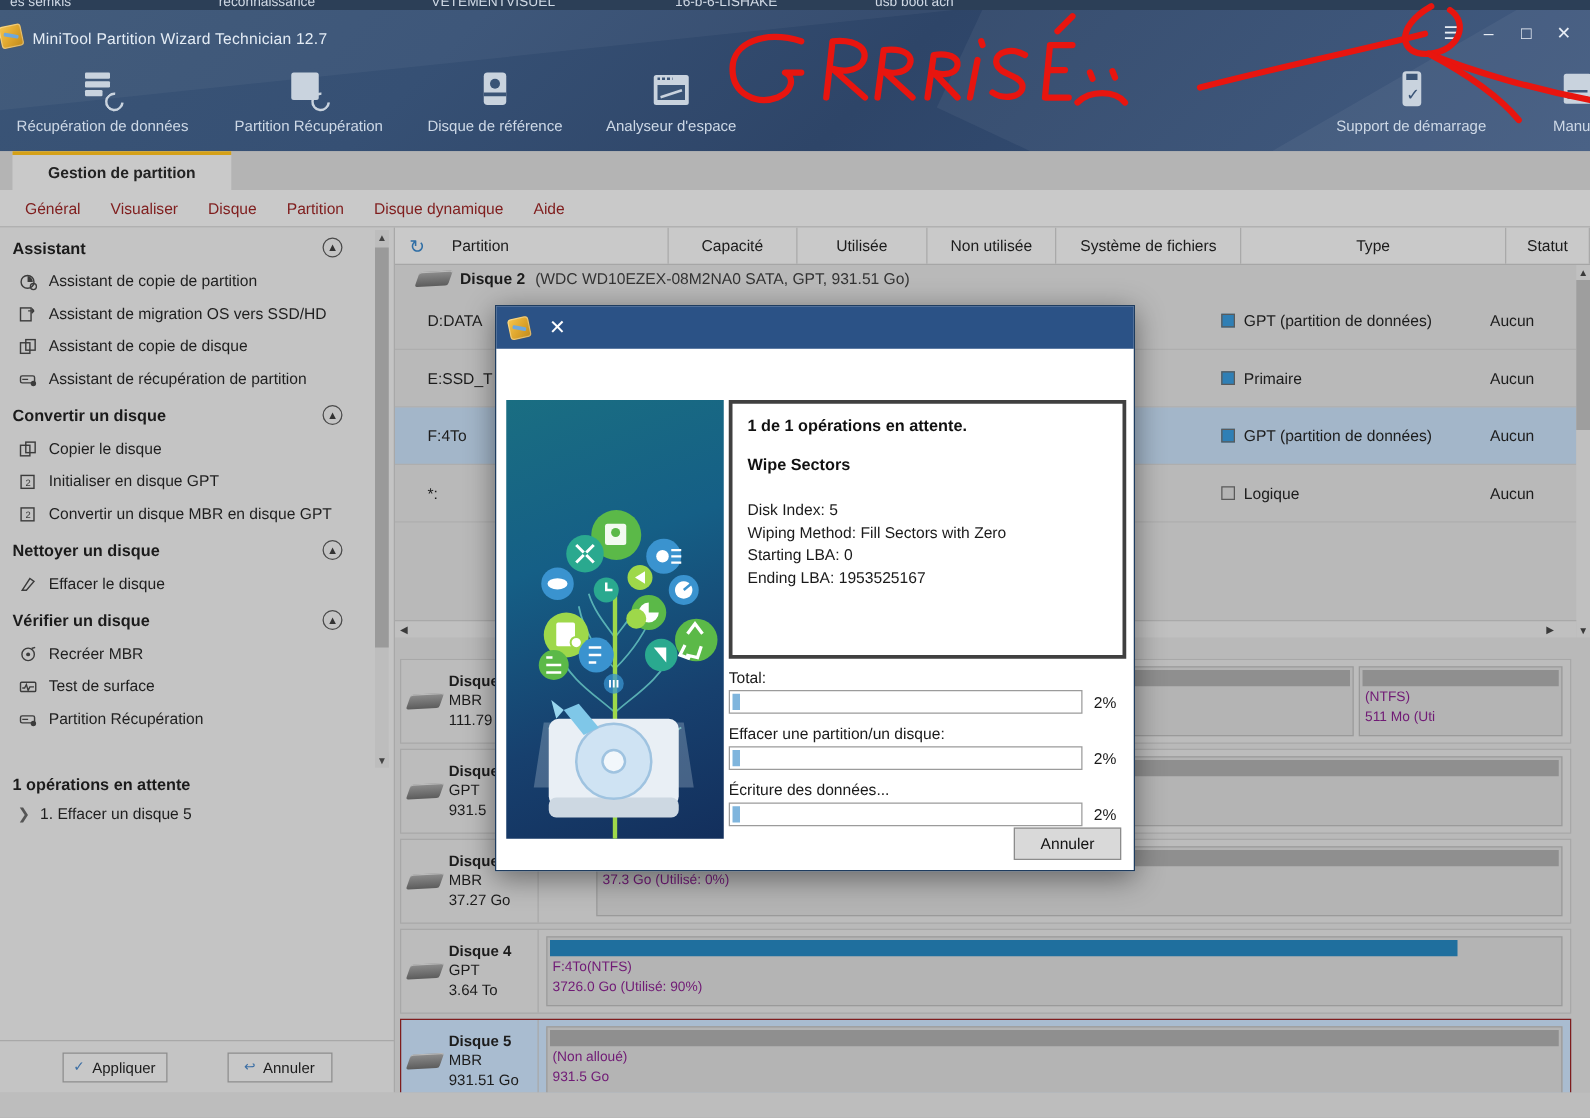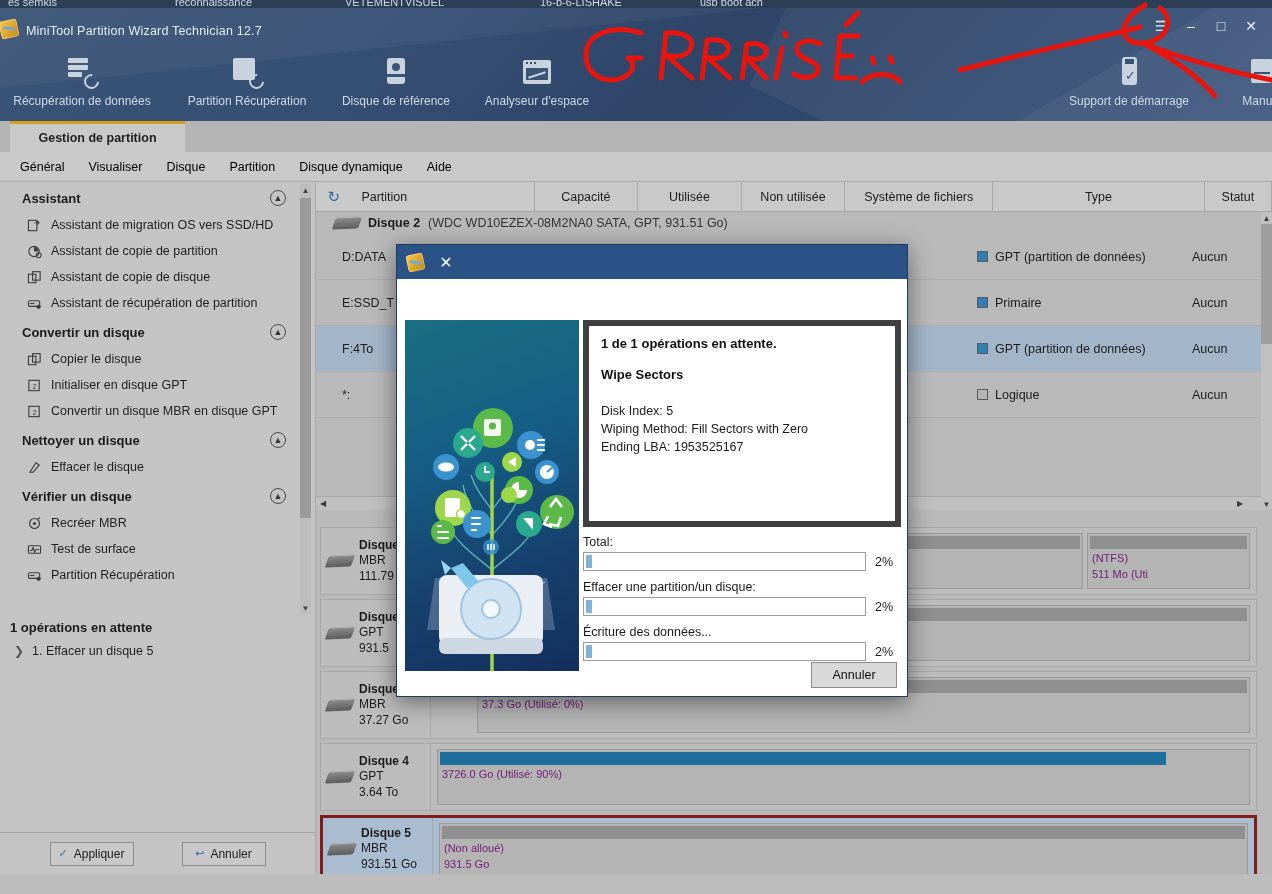--- a/index.html
+++ b/index.html
@@ -140,29 +140,29 @@
     font-size: 12.5px; font-weight: bold; color: #222; cursor: pointer;
   }
 
   
   .menubar {
     position: absolute; top: 152px; left: 0; width: 1272px; height: 30px;
     background: #c9c9c9; display: flex; align-items: center; padding-left: 8px; gap: 0px;
     border-bottom: 1px solid #a9a9a9;
   }
   .menu-item {
-    font-size: 12.5px; color: #000000; padding: 5px 12px; cursor: pointer;
+    font-size: 12.5px; color: #7f1d1d; padding: 5px 12px; cursor: pointer;
   }
 
   
   .sidebar {
     position: absolute; top: 182px; left: 0; width: 316px; height: 650px;
     background: #c4c4c4; border-right: 1px solid #a8a8a8; overflow: hidden;
   }
-  .sb-scroll { position: absolute; top: 0; left: 12px; width: 298px; height: 434px; overflow: hidden; }
+  .sb-scroll { position: absolute; top: 0; left: 0; width: 298px; height: 434px; overflow: hidden; }
   .sb-group-title {
     font-size: 13px; font-weight: bold; color: #1b1b1b;
     padding: 8px 10px 6px 10px; display: flex; align-items: center; justify-content: space-between;
   }
   .collapse-chev {
     width: 16px; height: 16px; border: 1.4px solid #4a4a4a; border-radius: 50%;
     display: flex; align-items: center; justify-content: center; margin-right: 14px;
     font-size: 9px; color: #333; cursor: pointer; line-height: 1;
   }
   .sb-item {
@@ -260,21 +260,21 @@
   .vsb .arr { position: absolute; left: 0; width: 11px; height: 12px; display: flex;
     align-items: center; justify-content: center; font-size: 8px; color: #3a3a3a; }
   .vsb .thumb { position: absolute; left: 0; top: 12px; width: 11px; height: 120px; background: #9e9e9e; }
 
   
   .dmap { position: absolute; top: 345px; left: 0; width: 945px; height: 347px; overflow: hidden; }
   .dm-row {
     display: flex; align-items: stretch; height: 68px; margin: 0 4px 4px 4px;
     background: #bcbcbc; border: 1px solid #a8a8a8;
   }
-  .dm-row.sel { background: #a9bcd0; border: 3px solid #7f1d1d; }
+  .dm-row.sel { background: #a9bcd0; border: 1px solid #7f1d1d; }
   .dm-left {
     width: 110px; display: flex; align-items: center; gap: 6px; padding-left: 6px;
     border-right: 1px solid #a8a8a8;
   }
   .dm-left .txt { display: flex; flex-direction: column; font-size: 12px; color: #1c1c1c; line-height: 1.28; }
   .dm-left .txt .nm { font-weight: bold; }
   .dm-body { flex: 1; padding: 5px 6px; display: flex; gap: 4px; }
   .part-block {
     border: 1px solid #9a9a9a; background: #b4b4b4; display: flex; flex-direction: column;
     padding: 0; overflow: hidden;
@@ -307,21 +307,21 @@
   }
   .dlg-body { position: relative; padding: 10px; height: 419px; }
 
   .art {
     position: absolute; left: 8px; top: 41px; width: 174px; height: 351px;
     background: linear-gradient(160deg,#1a6e82 0%, #155f86 35%, #17406e 70%, #132f5c 100%);
     overflow: hidden;
   }
   .info-box {
     position: absolute; left: 186px; top: 41px; width: 318px; height: 207px;
-    border: 6px solid #404040; background: #fff; padding: 10px 12px;
+    border: 3px solid #404040; background: #fff; padding: 10px 12px;
   }
   .info-h1 { font-size: 13px; font-weight: bold; color: #111; }
   .info-h2 { font-size: 13px; font-weight: bold; color: #111; margin-top: 16px; }
   .info-line { font-size: 12.5px; color: #1a1a1a; line-height: 1.45; }
   .info-lines { margin-top: 20px; }
 
   .prog-area { position: absolute; left: 186px; top: 256px; width: 318px; }
   .prog-label { font-size: 12.5px; color: #1a1a1a; margin-bottom: 3px; }
   .prog-row { display: flex; align-items: center; gap: 9px; margin-bottom: 9px; }
   .prog-track {
@@ -467,35 +467,35 @@
 
   <div class="sidebar">
     <div class="sb-scroll" id="sbScroll">
         <div class="sb-group-title">
           <span>Assistant</span>
           <span class="collapse-chev">▲</span>
         </div>
         <div class="sb-item">
           <span class="sb-ic">
             <svg width="15" height="15" viewBox="0 0 16 16">
-              <rect x="1.5" y="2.5" width="9" height="11" fill="none" stroke="#3c3c3c" stroke-width="1.2"></rect>
-              <path d="M8 5 h5 M13 5 l-2 -2 M13 5 l-2 2" stroke="#3c3c3c" stroke-width="1.2" fill="none"></path>
-            </svg>
-          </span>
-          <span>Assistant de migration OS vers SSD/HD</span>
-        </div>
-        <div class="sb-item">
-          <span class="sb-ic">
-            <svg width="15" height="15" viewBox="0 0 16 16">
               <circle cx="7.5" cy="8" r="5.5" fill="none" stroke="#3c3c3c" stroke-width="1.2"></circle>
               <path d="M7.5 3 A5 5 0 0 1 12 8 L7.5 8 Z" fill="#3c3c3c"></path>
               <circle cx="12.5" cy="12" r="2.6" fill="none" stroke="#3c3c3c" stroke-width="1.1"></circle>
             </svg>
           </span>
           <span>Assistant de copie de partition</span>
+        </div>
+        <div class="sb-item">
+          <span class="sb-ic">
+            <svg width="15" height="15" viewBox="0 0 16 16">
+              <rect x="1.5" y="2.5" width="9" height="11" fill="none" stroke="#3c3c3c" stroke-width="1.2"></rect>
+              <path d="M8 5 h5 M13 5 l-2 -2 M13 5 l-2 2" stroke="#3c3c3c" stroke-width="1.2" fill="none"></path>
+            </svg>
+          </span>
+          <span>Assistant de migration OS vers SSD/HD</span>
         </div>
         <div class="sb-item">
           <span class="sb-ic">
             <svg width="15" height="15" viewBox="0 0 16 16">
               <rect x="1.5" y="4.5" width="8" height="9" fill="none" stroke="#3c3c3c" stroke-width="1.2"></rect>
               <rect x="6" y="1.8" width="8" height="9" fill="none" stroke="#3c3c3c" stroke-width="1.2"></rect>
             </svg>
           </span>
           <span>Assistant de copie de disque</span>
         </div>
@@ -753,20 +753,21 @@
             <span class="disk-ico"></span>
             <div class="txt">
               <span class="nm">Disque 4</span>
               <span>GPT</span>
               <span>3.64 To</span>
             </div>
           </div>
           <div class="dm-body">
             <div class="part-block" style="flex: 100 1 0%;">
               <div class="part-bar blue" style="width: calc(90% - 4px);"></div>
+              <div class="part-txt">F:4To(NTFS)</div>
               <div class="part-txt">3726.0 Go (Utilisé: 90%)</div>
             </div>
           </div>
         </div>
         <div class="dm-row sel">
           <div class="dm-left">
             <span class="disk-ico"></span>
             <div class="txt">
               <span class="nm">Disque 5</span>
               <span>MBR</span>
@@ -854,20 +855,21 @@
           <path d="M46 248 L36 240 L40 255 Z" fill="#9ad8f0"></path>
         </g>
       </svg>
 
       <div class="info-box">
         <div class="info-h1">1 de 1 opérations en attente.</div>
         <div class="info-h2">Wipe Sectors</div>
         <div class="info-lines" id="infoLines">
             <div class="info-line">Disk Index: 5</div>
             <div class="info-line">Wiping Method: Fill Sectors with Zero</div>
+            <div class="info-line">Starting LBA: 0</div>
             <div class="info-line">Ending LBA: 1953525167</div>
           </div>
       </div>
 
       <div class="prog-area" id="progArea">
           <div class="prog-label">Total:</div>
           <div class="prog-row">
             <div class="prog-track">
               <div class="prog-fill" style="width: 2%;"></div>
             </div>

